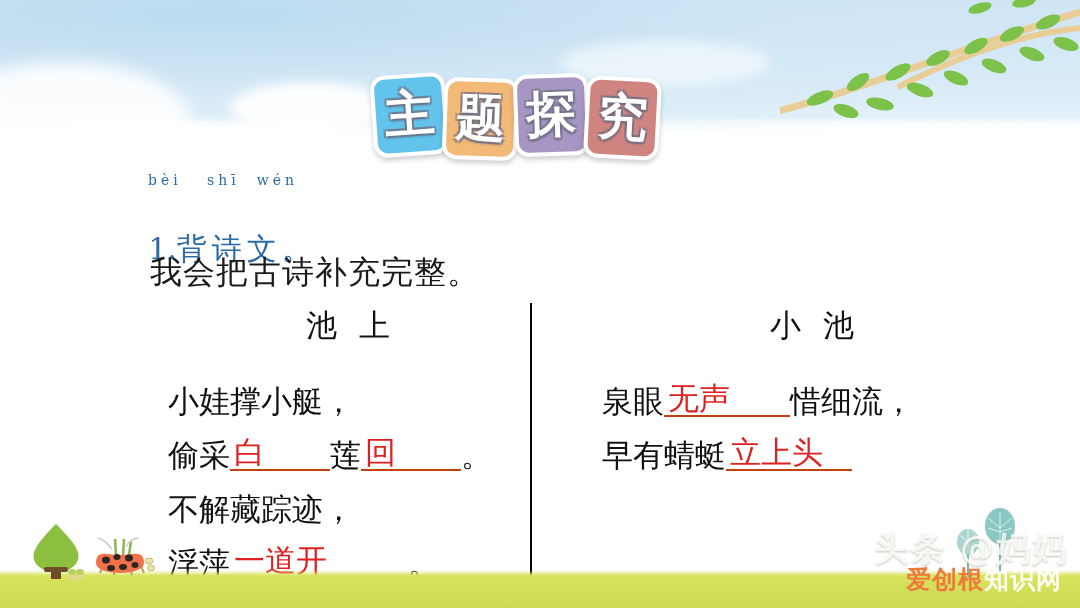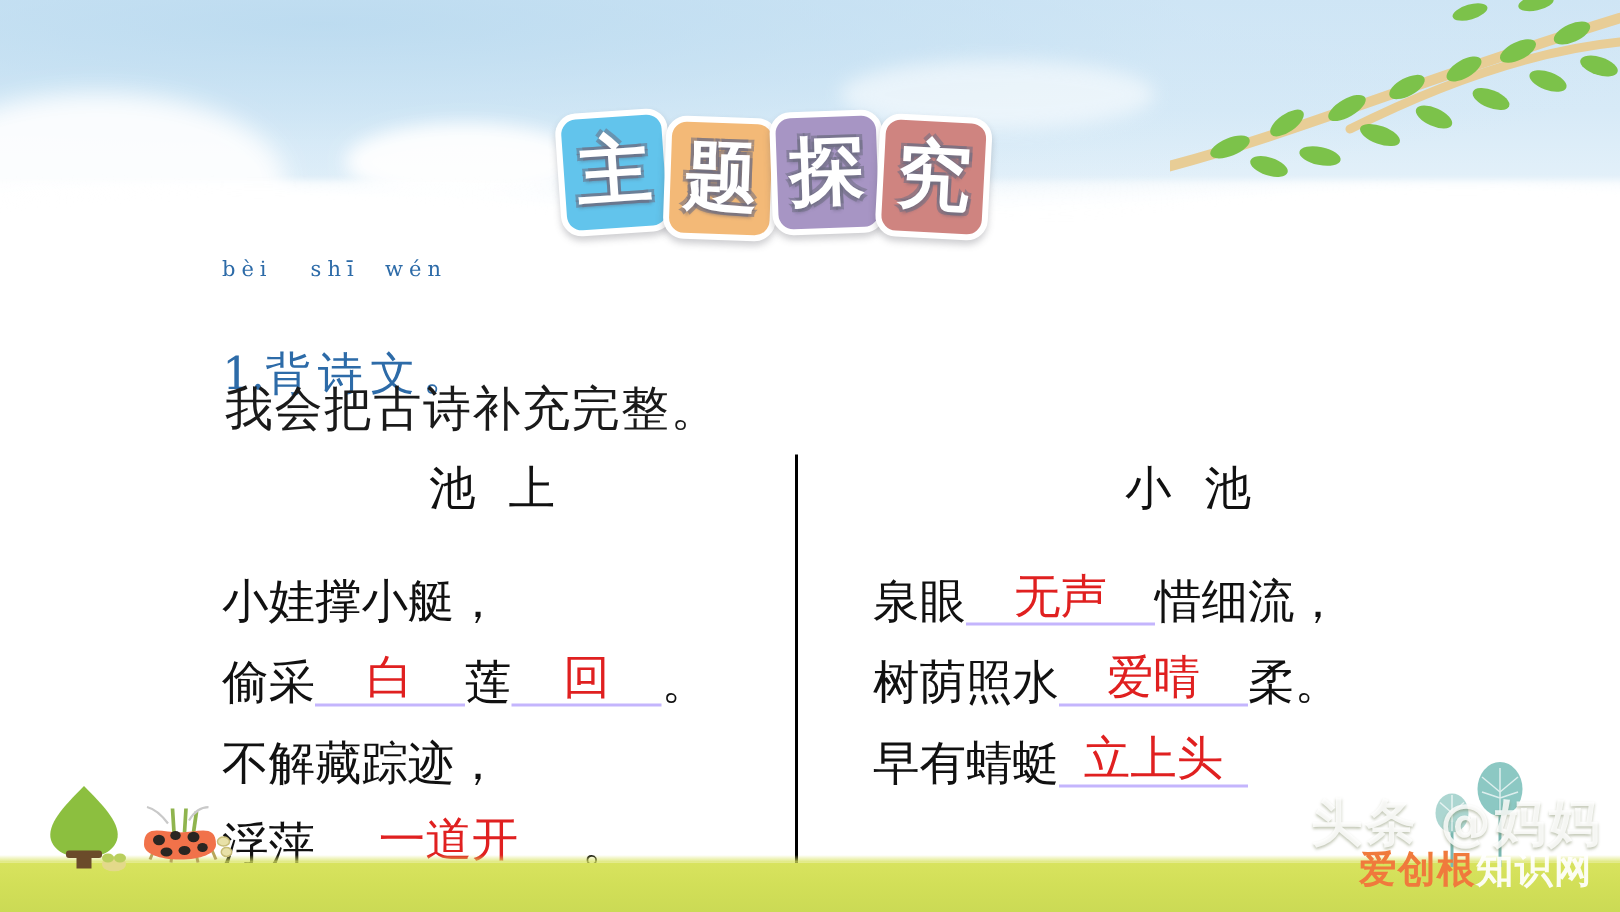--- a/index.html
+++ b/index.html
@@ -104,41 +104,40 @@
     position: absolute; left: 150px; top: 251px;
     font-family: "DejaVu Serif", "Liberation Serif", serif;
     font-size: 32px; color: #1a1a1a; letter-spacing: 1px;
   }
 
   .divider {
     position: absolute; left: 530px; top: 303px;
     width: 2px; height: 282px; background: #000000;
   }
 
-  .poem { position: absolute; top: 305px; }
+  .poem { position: absolute; top: 305px; margin-left: 20px; }
   .poem-left  { left: 148px; width: 360px; }
   .poem-right { left: 582px; width: 420px; }
 
   .poem-title {
     font-family: "DejaVu Serif", "Liberation Serif", serif;
     font-size: 31px; color: #111; text-align: center;
     letter-spacing: 22px; text-indent: 22px; margin-bottom: 16px;
   }
   .poem-line {
     font-family: "DejaVu Serif", "Liberation Serif", serif;
     font-size: 31px; color: #111; line-height: 1.0;
     height: 54px;
     display: flex; align-items: flex-end; white-space: pre;
   }
   .seg-text { display: inline-block; }
   .blank {
     display: inline-block;
     position: relative;
-    border-bottom: 2px solid #c4b5fd;
-    text-align: center;
+    border-bottom: 2px solid #c2410c;
     color: #e02020;
     font-family: "DejaVu Serif", "Liberation Serif", serif;
     font-size: 31px;
     line-height: 1.05;
     padding: 0 4px;
     vertical-align: bottom;
   }
   .blank.w1 { min-width: 92px; }
   .blank.w2 { min-width: 118px; }
   .blank.w3 { min-width: 170px; }
@@ -257,21 +256,20 @@
         <div class="poem-line"><span class="seg-text">偷采</span><span class="blank w1">白</span><span class="seg-text">莲</span><span class="blank w1">回</span><span class="seg-text">。</span></div>
         <div class="poem-line"><span class="seg-text">不解藏踪迹，</span></div>
         <div class="poem-line"><span class="seg-text">浮萍</span><span class="blank w3">一道开</span><span class="seg-text">。</span></div>
       </div>
   </div>
 
   <div class="poem poem-right">
     <div class="poem-title">小池</div>
     <div>
         <div class="poem-line"><span class="seg-text">泉眼</span><span class="blank w2">无声</span><span class="seg-text">惜细流，</span></div>
-        <div class="poem-line"><span class="seg-text">树荫照水</span><span class="blank w2">爱晴</span><span class="seg-text">柔。</span></div>
         <div class="poem-line"><span class="seg-text">早有蜻蜓</span><span class="blank w2">立上头</span><span class="seg-text"></span></div>
       </div>
   </div>
 
   <div class="grass-fade"></div>
   <div class="grass"></div>
 
   <div class="deco tree">
     <svg width="56" height="58" viewBox="0 0 56 58">
       <path d="M28 2 C 42 16, 53 28, 50 38 C 47 47, 36 50, 28 50 C 20 50, 9 47, 6 38 C 3 28, 14 16, 28 2 Z" fill="#8cbf3f"></path>

